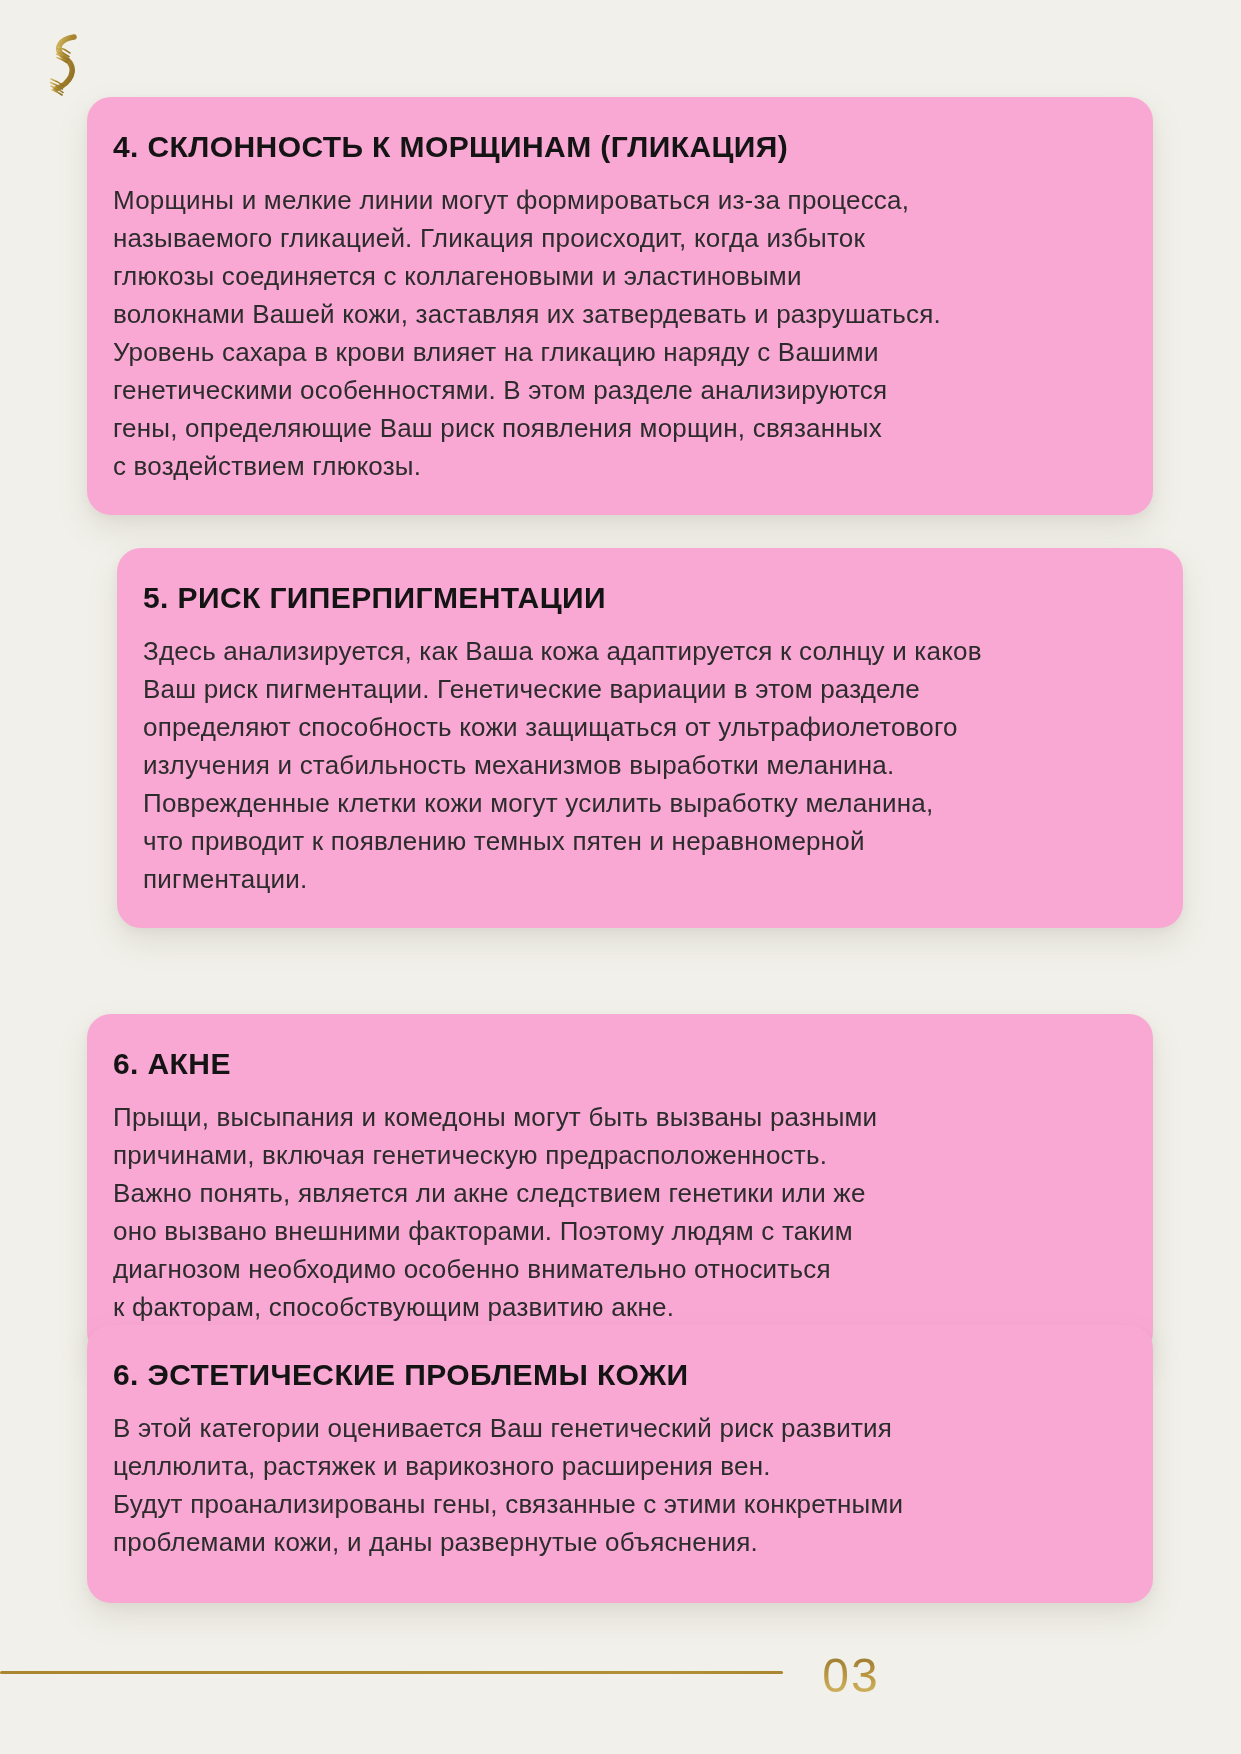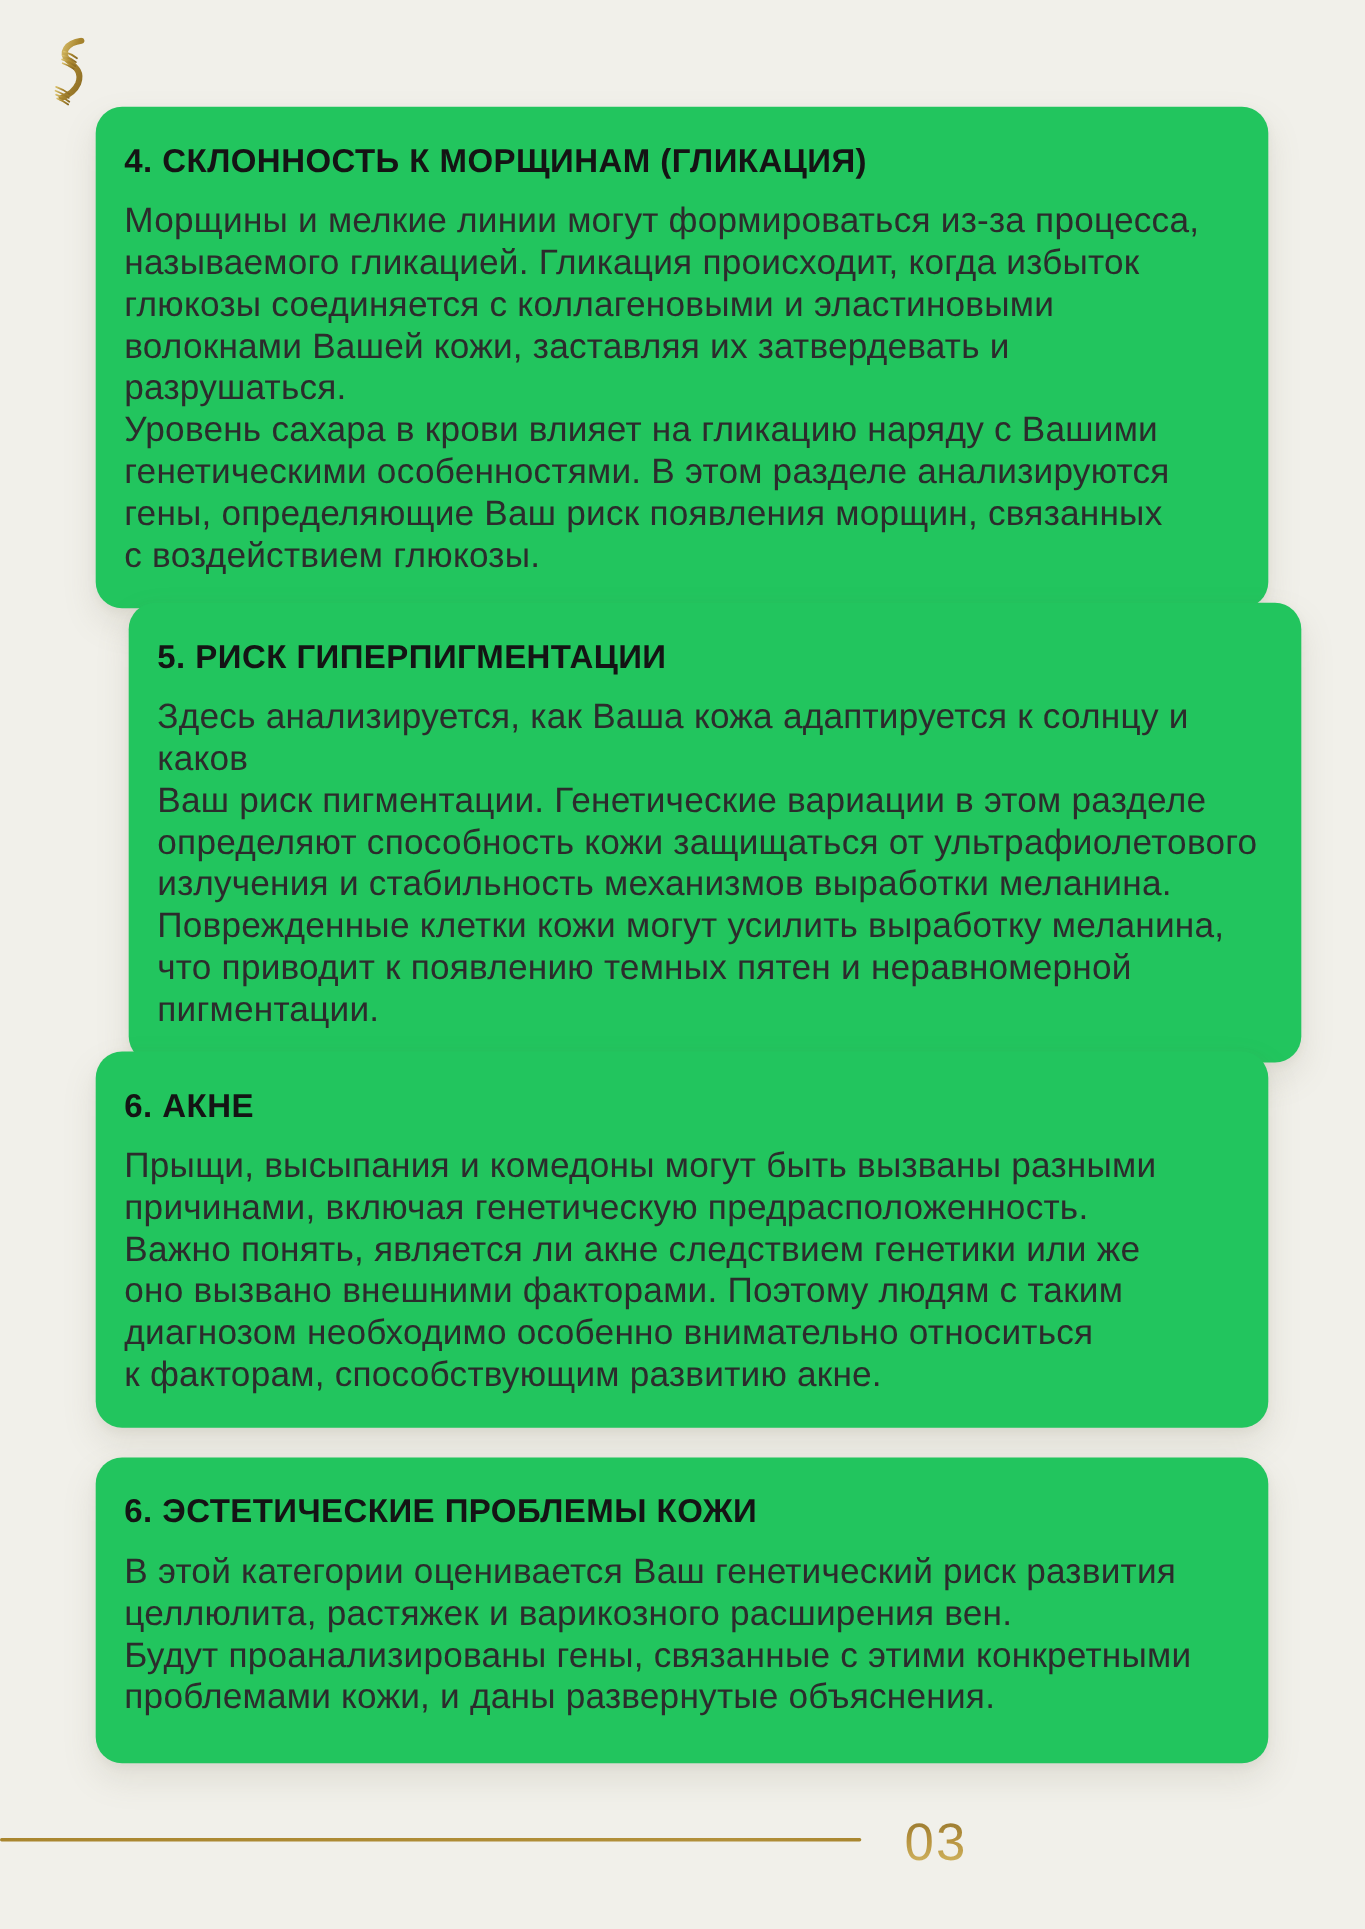--- a/index.html
+++ b/index.html
@@ -22,46 +22,46 @@
     position: absolute;
     left: 46px;
     top: 34px;
     width: 38px;
     height: 64px;
   }
   .card {
     position: absolute;
     left: 87px;
     width: 1066px;
-    background: #22c55e;
+    background: #f9a8d4;
     border-radius: 24px;
     box-shadow: 0 14px 30px rgba(130,124,102,0.16), 0 3px 8px rgba(130,124,102,0.07);
     padding: 32px 28px 30px 26px;
     box-sizing: border-box;
   }
   .card h2 {
     margin: 0 0 16px 0;
     font-size: 30px;
     line-height: 36px;
     font-weight: 700;
     letter-spacing: 0.4px;
     color: #141414;
   }
   .card p {
     margin: 0;
-    font-size: 32px;
+    font-size: 26px;
     line-height: 38px;
     font-weight: 400;
     letter-spacing: 0.2px;
     color: #2c2c2c;
     white-space: pre-line;
   }
   .card-1 { top: 97px;  min-height: 400px; }
   .card-2 { top: 548px; min-height: 360px; margin-left: 30px; }
-  .card-3 { top: 956px; min-height: 308px; }
+  .card-3 { top: 1014px; min-height: 308px; }
   .card-4 { top: 1325px; min-height: 278px; }
   .footer-line {
     position: absolute;
     left: 0;
     top: 1671px;
     width: 783px;
     height: 3px;
     background: linear-gradient(90deg, #a9862f 0%, #b2903a 85%, #a9862f 100%);
     border-radius: 2px;
   }

